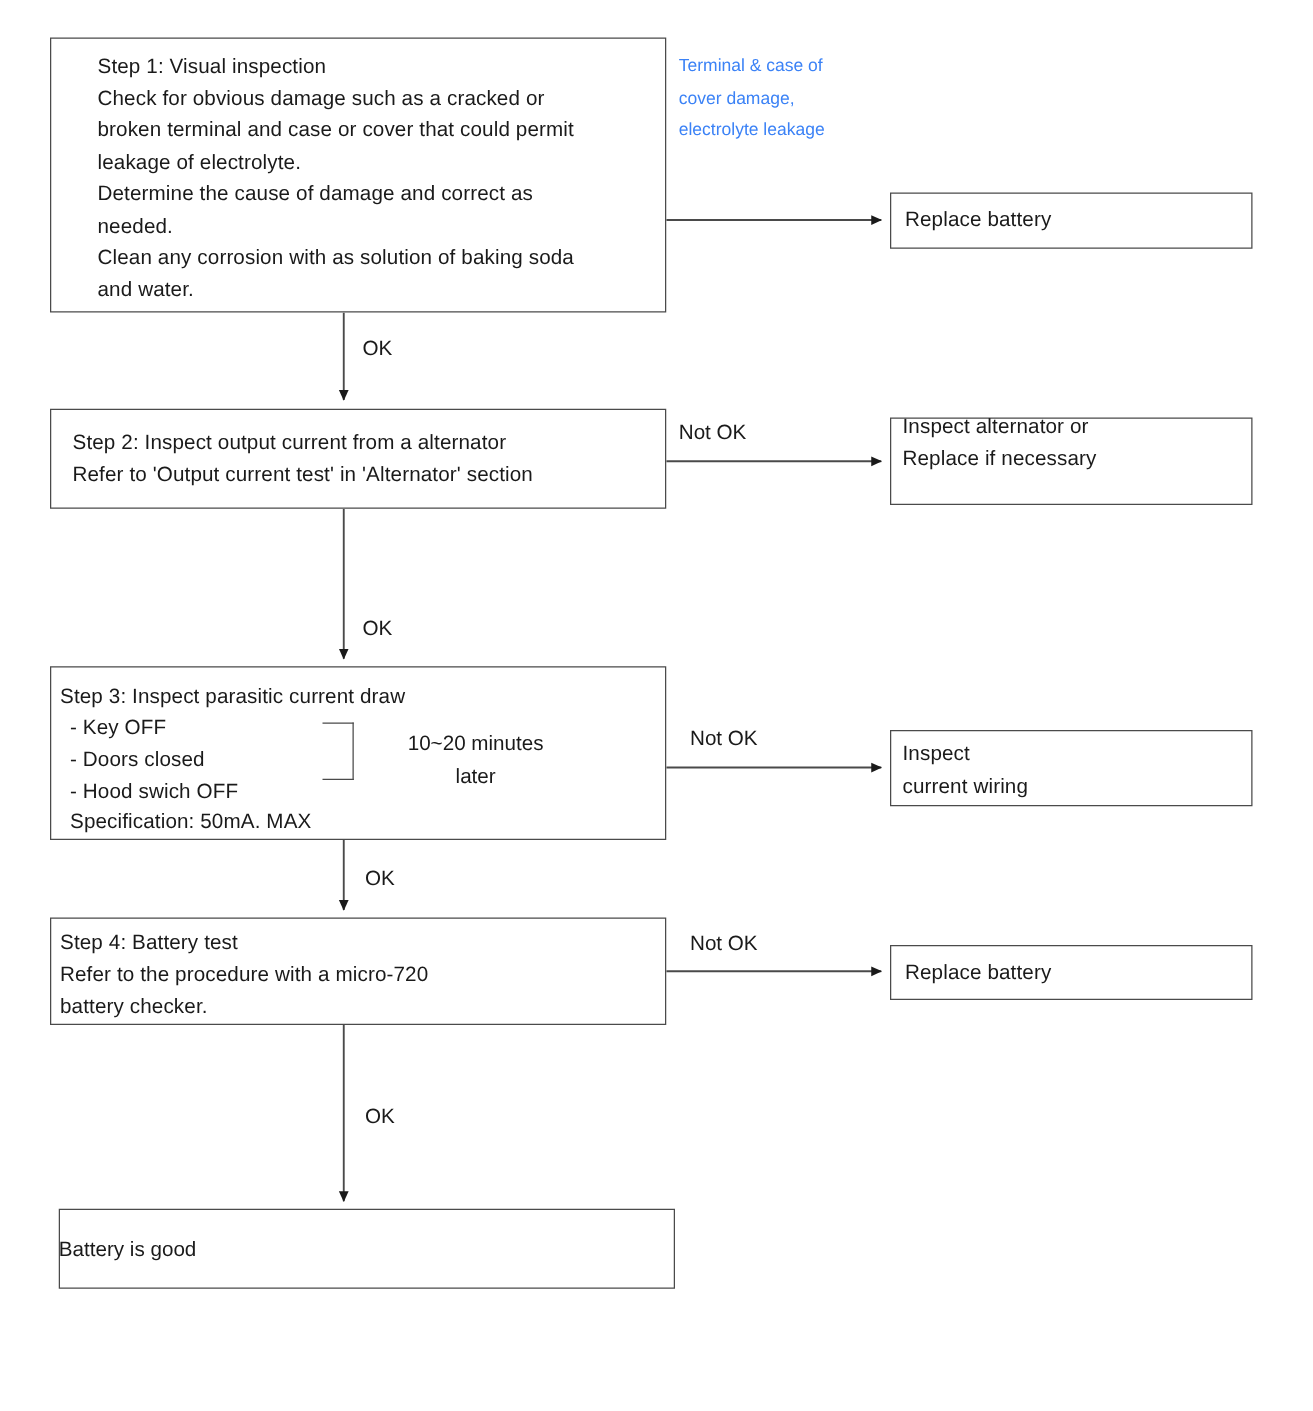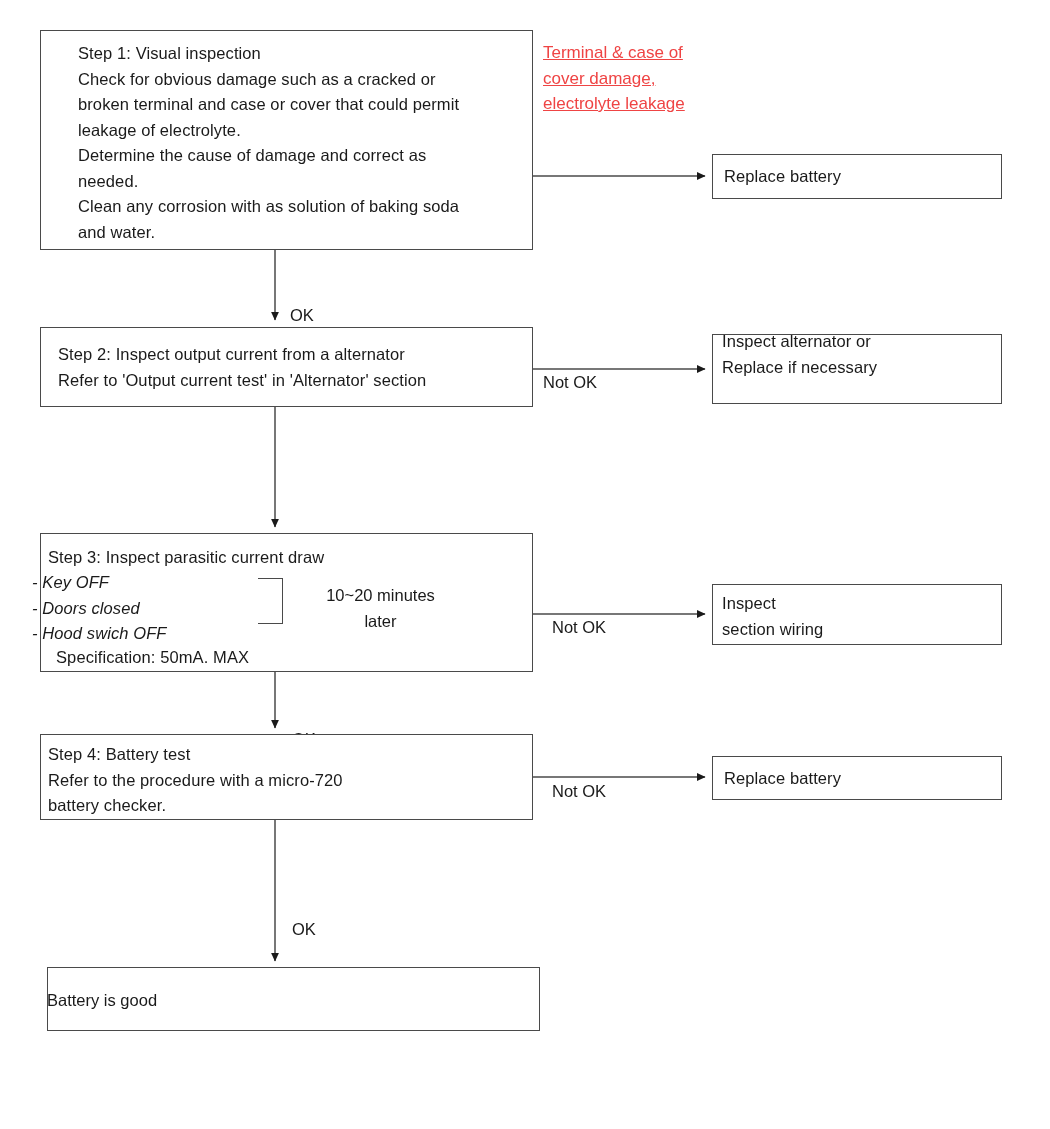--- a/index.html
+++ b/index.html
@@ -37,29 +37,27 @@
     font-size: 16.5px;
     line-height: 25.5px;
     color: #1a1a1a;
   }
   .edge-label {
     position: absolute;
     font-size: 16.5px;
     line-height: 22px;
     white-space: pre-line;
     color: #1a1a1a;
-    margin-top: 36px;
   }
   .note {
     position: absolute;
-    font-size: 17px;
+    font-size: 14px;
     line-height: 25.5px;
     white-space: pre-line;
-    color: #ef4444;
-    text-decoration: underline;
+    color: #3b82f6;
   }
   .bracket {
     position: absolute;
     box-sizing: border-box;
     border: 1.5px solid #4a4a4a;
     border-left: none;
     background: transparent;
   }
   .bracket-label {
     position: absolute;
@@ -132,34 +130,34 @@
   <div class="edge-label" style="left:543px; top:335px;">Not OK</div>
 
   <div class="box" style="left:712px; top:334px; width:290px; height:70px;"></div>
   <div class="box-text" style="left:722px; top:329px; width:275px;">Inspect alternator or
 Replace if necessary</div>
 
   <div class="edge-label" style="left:290px; top:492px;">OK</div>
 
   <div class="box" style="left:40px; top:533px; width:493px; height:139px;"></div>
   <div class="box-text" style="left:48px; top:545px; width:470px;">Step 3: Inspect parasitic current draw</div>
-  <div class="box-text" style="left:32px; top:570px; width:250px;font-style:italic;"> - Key OFF
+  <div class="box-text" style="left:56px; top:570px; width:250px;"> - Key OFF
  - Doors closed
  - Hood swich OFF</div>
   <div class="box-text" style="left:56px; top:645px; width:400px;">   Specification: 50mA. MAX</div>
 
   <div class="bracket" style="left:258px; top:578px; width:25px; height:46px;"></div>
   <div class="bracket-label" style="left:308px; top:583px; width:145px;">10~20 minutes
 later</div>
 
   <div class="edge-label" style="left:552px; top:580px;">Not OK</div>
 
   <div class="box" style="left:712px; top:584px; width:290px; height:61px;"></div>
   <div class="box-text" style="left:722px; top:591px; width:275px;">Inspect
-section wiring</div>
+current wiring</div>
 
   <div class="edge-label" style="left:292px; top:692px;">OK</div>
 
   <div class="box" style="left:40px; top:734px; width:493px; height:86px;"></div>
   <div class="box-text" style="left:48px; top:742px; width:470px;">Step 4: Battery test
 Refer to the procedure with a micro-720
 battery checker.</div>
 
   <div class="edge-label" style="left:552px; top:744px;">Not OK</div>
 

